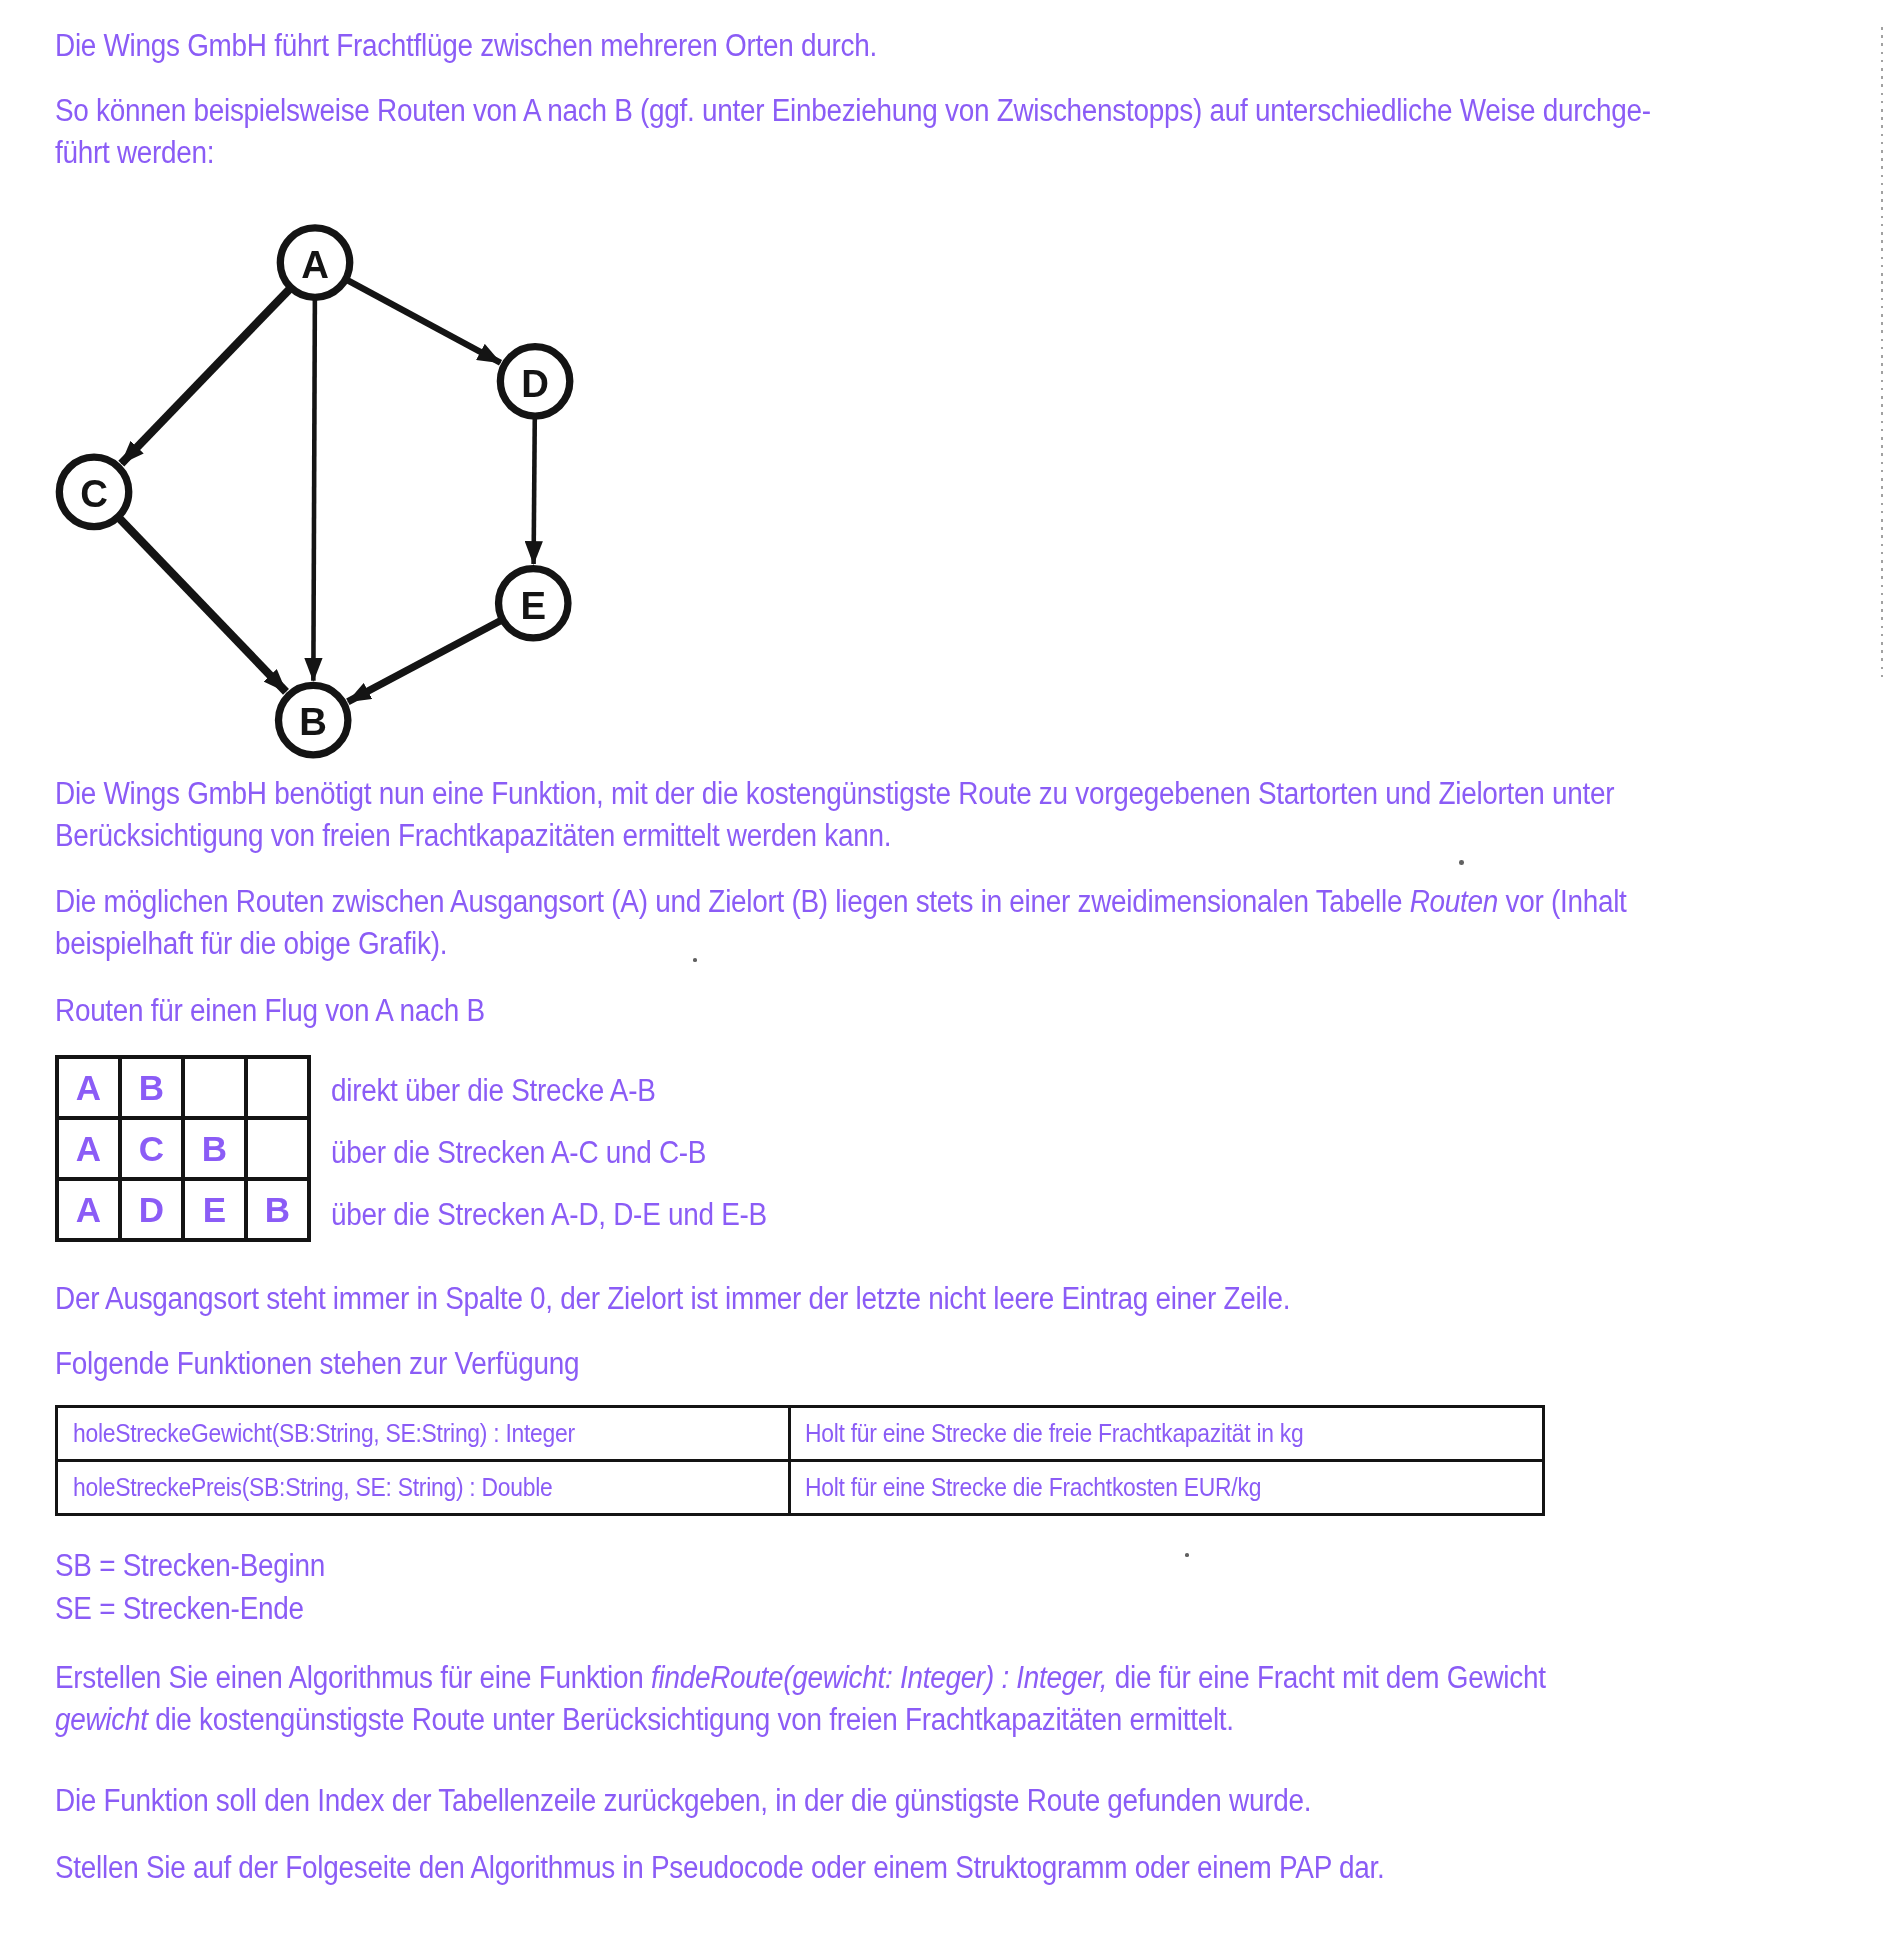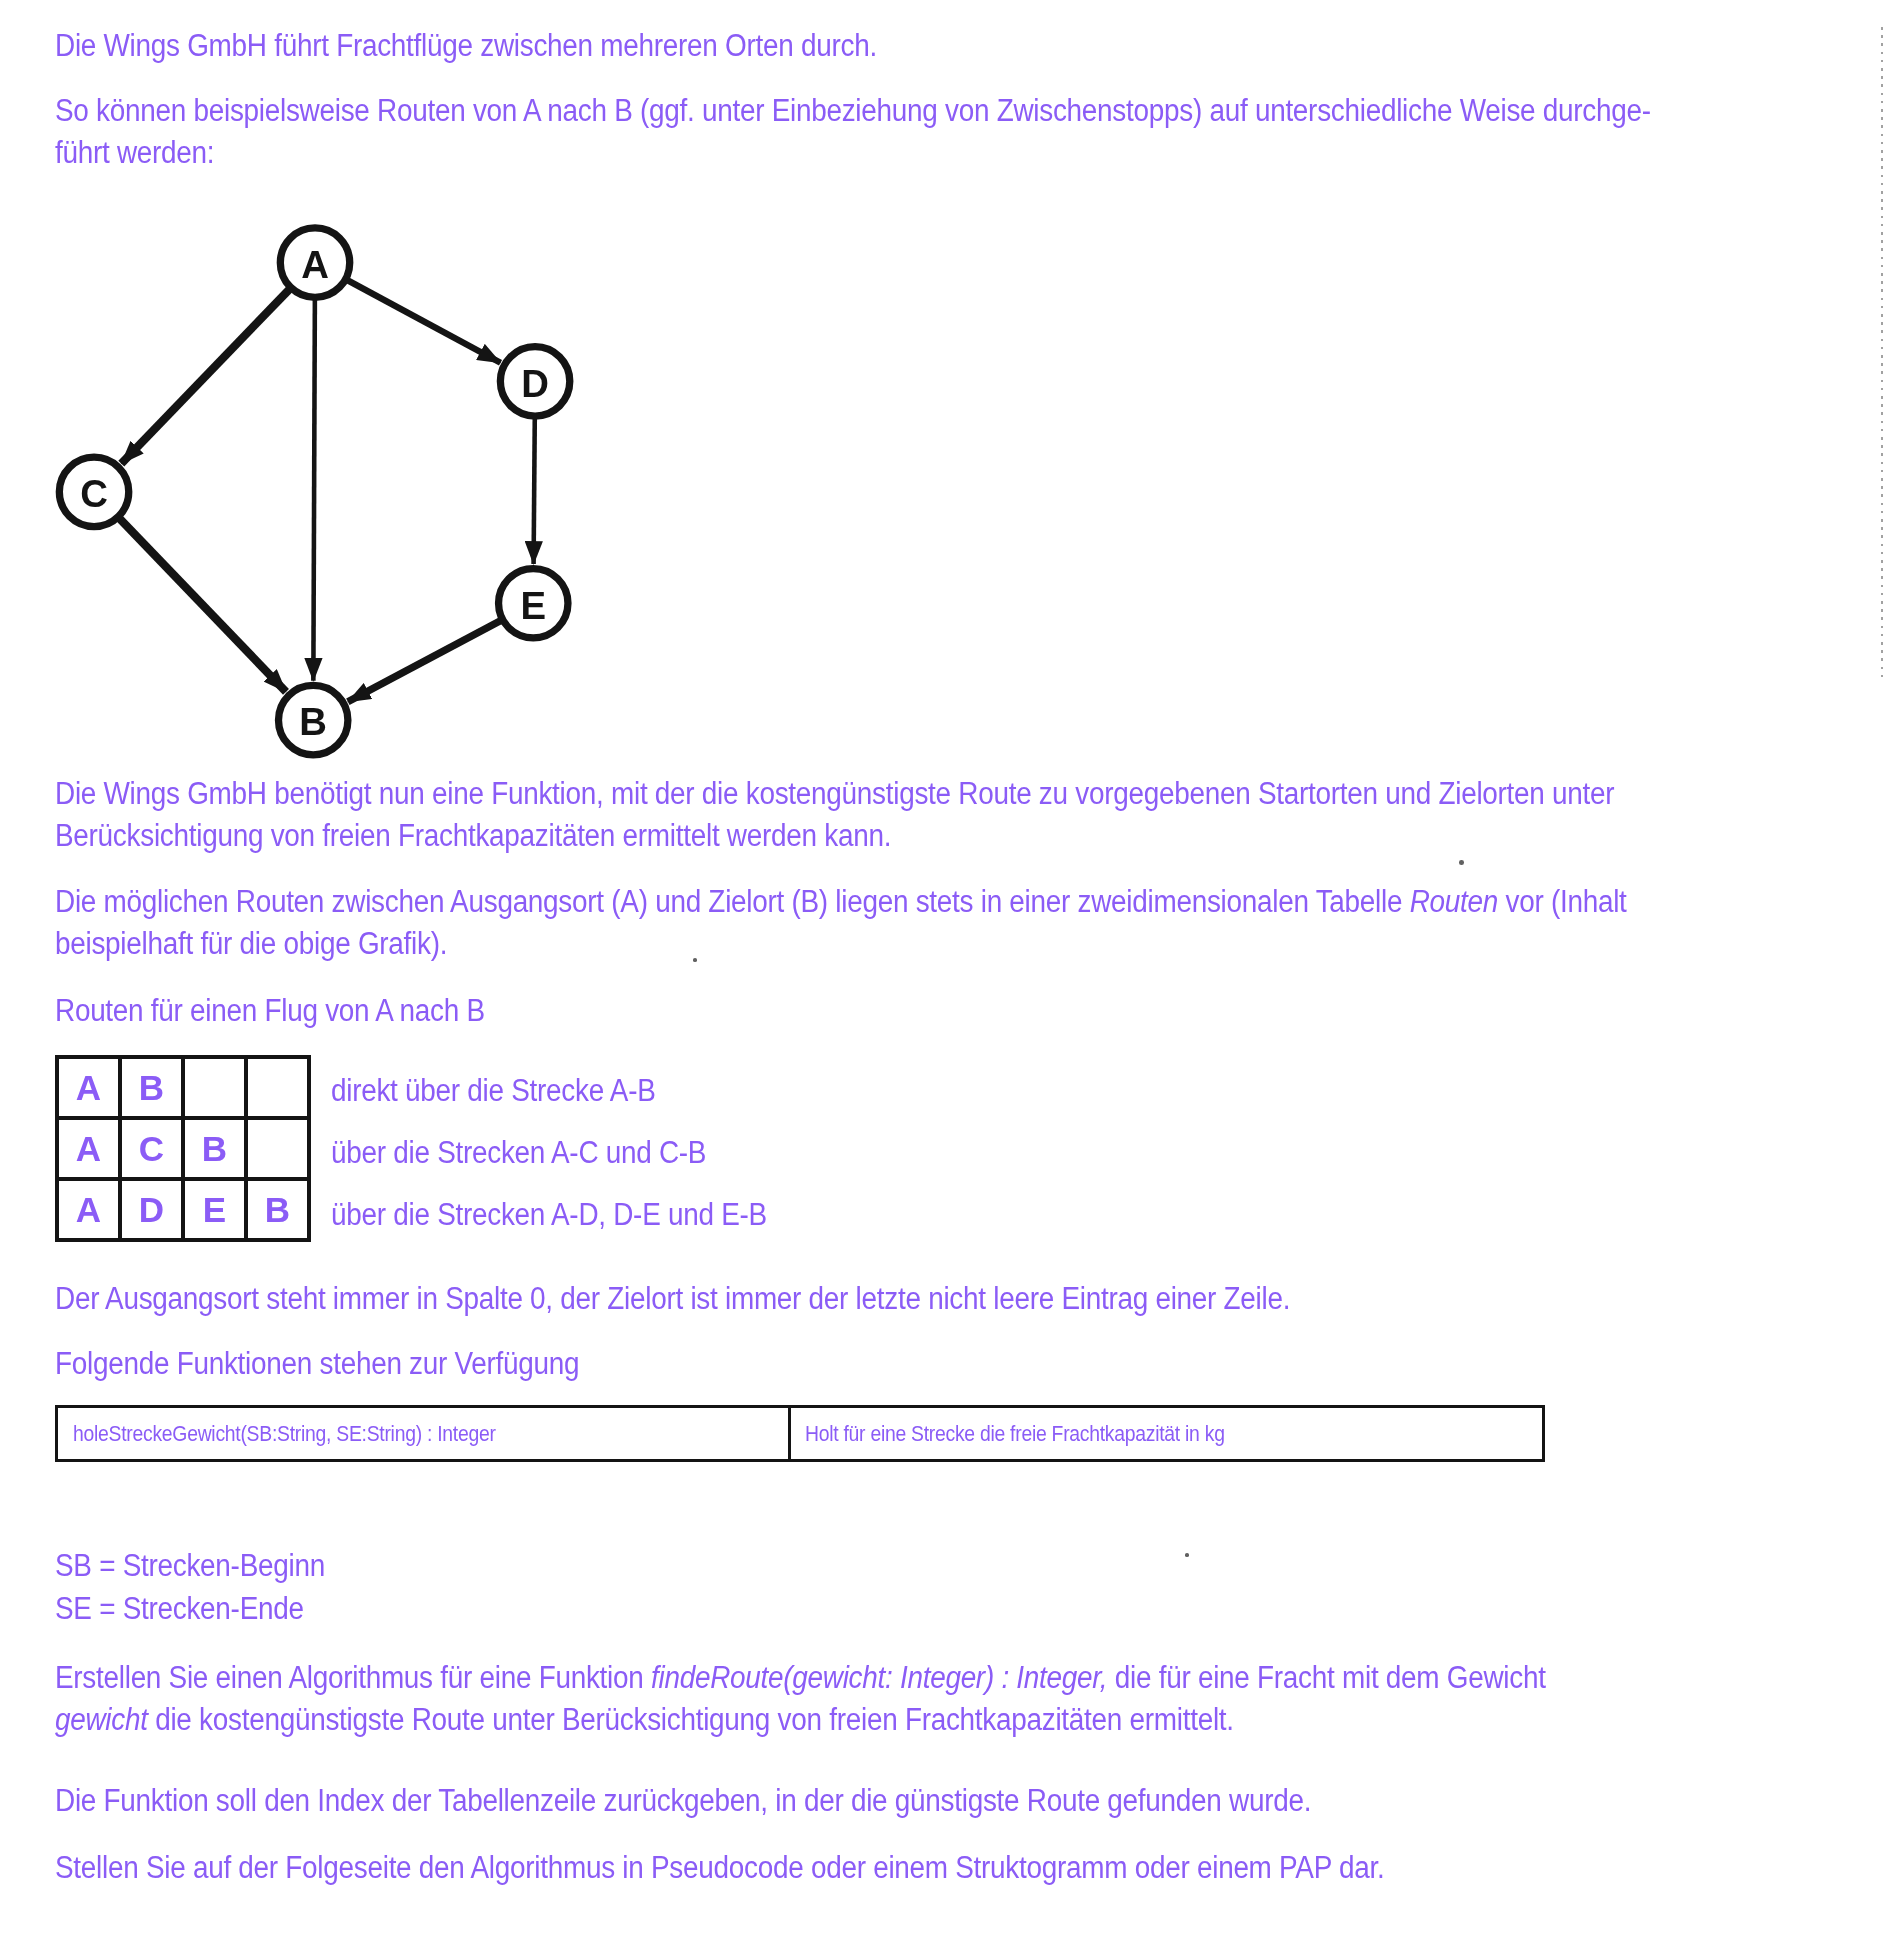--- a/index.html
+++ b/index.html
@@ -42,21 +42,21 @@
   }
   
   .functions-table{
     position:absolute;left:55px;top:1405px;
     border-collapse:collapse;
   }
   .functions-table td{
     height:51px;
     border:3.7px solid #141414;
     vertical-align:middle;
-    font-size:22px;
+    font-size:26px;
     padding:0 0 0 14.6px;
     white-space:nowrap;
   }
   .functions-table td.sig{width:715px;}
   .functions-table td.desc{width:737px;}
   .functions-table .sq{
     display:inline-block;
     transform:scaleX(0.88);
     transform-origin:0 50%;
     letter-spacing:-0.3px;
@@ -161,20 +161,24 @@
   <div class="para" style="top:1343px">
     <div>Folgende Funktionen stehen zur Verfügung</div>
   </div>
 
   <table class="functions-table">
     <tbody>
       <tr>
         <td class="sig"><span class="sq">holeStreckeGewicht(SB:String, SE:String) : Integer</span></td>
         <td class="desc"><span class="sq">Holt für eine Strecke die freie Frachtkapazität in kg</span></td>
       </tr>
+      <tr>
+        <td class="sig"><span class="sq">holeStreckePreis(SB:String, SE: String) : Double</span></td>
+        <td class="desc"><span class="sq">Holt für eine Strecke die Frachtkosten EUR/kg</span></td>
+      </tr>
     </tbody>
   </table>
 
   <div class="para" style="top:1545px">
     <div>SB = Strecken-Beginn</div>
   </div>
   <div class="para" style="top:1588px">
     <div>SE = Strecken-Ende</div>
   </div>
 

